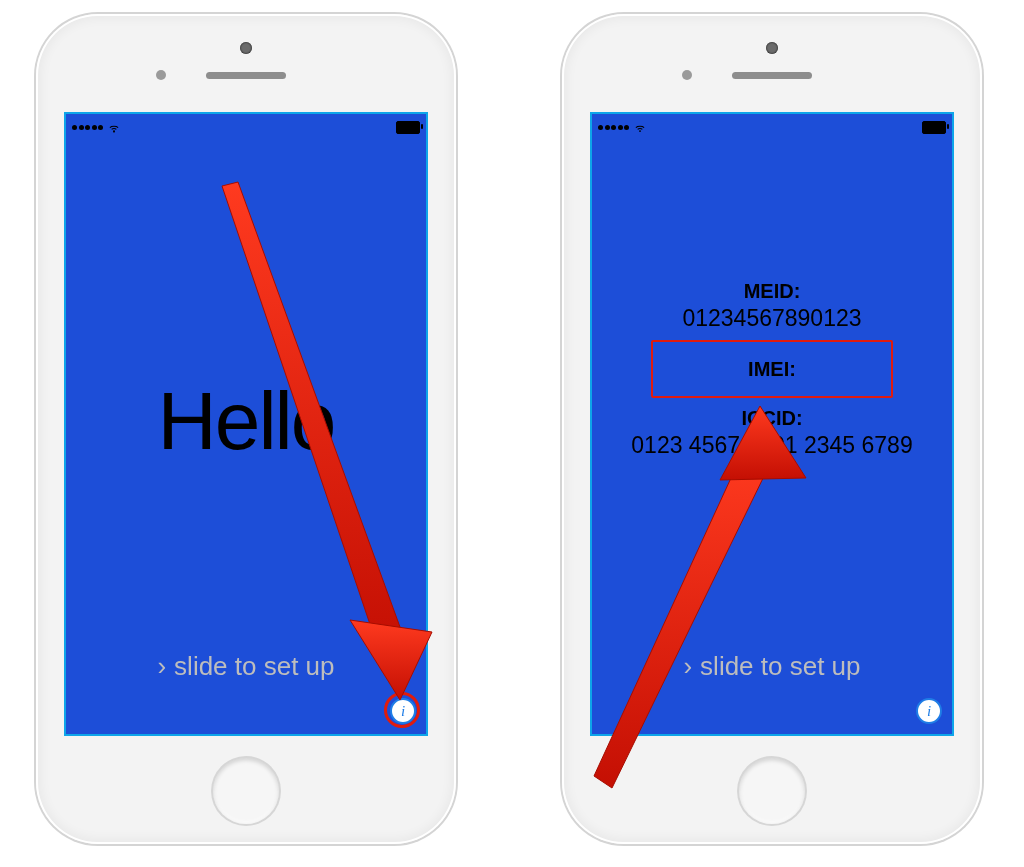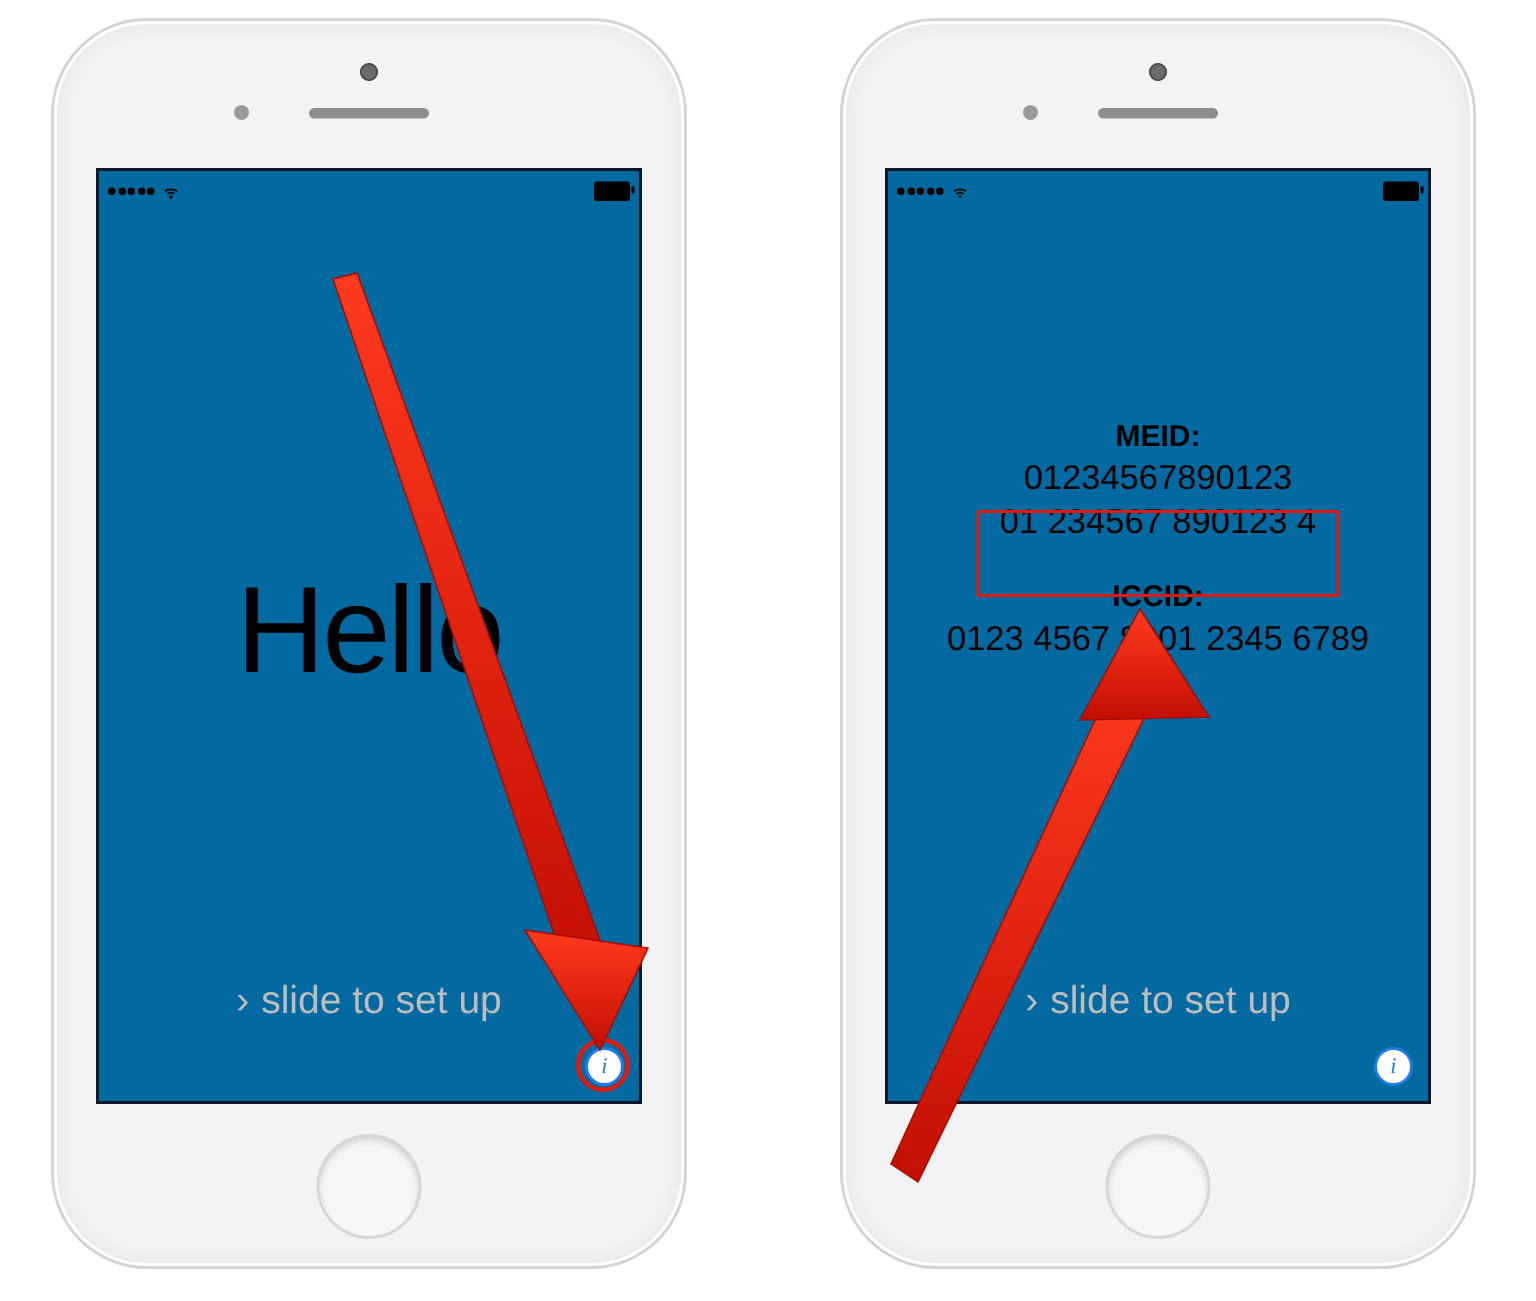--- a/index.html
+++ b/index.html
@@ -72,22 +72,22 @@
       0 0 0 2px #d6d6d6,
       inset 0 2px 4px rgba(0,0,0,0.15),
       inset 0 -2px 4px rgba(255,255,255,0.7);
   }
   .phone .screen {
     position: absolute;
     top: 98px;
     left: 28px;
     right: 28px;
     bottom: 108px;
-    background: #0369a1;
-    border: 2px solid #0f172a;
+    background: #1d4ed8;
+    border: 2px solid #0ea5e9;
   }
   
   .status {
     position: absolute;
     top: 4px;
     left: 6px;
     right: 6px;
     height: 18px;
     display: flex;
     align-items: center;
@@ -277,21 +277,21 @@
             </svg>
           </span>
         </div>
         <span class="battery"></span>
       </div>
 
       <div class="info-block">
         <div class="label">MEID:</div>
         <div class="value">01234567890123</div>
 
-        <div class="value">01 234567 890123 4</div>
+        <div class="label" style="margin-top:26px;">IMEI:</div>
 
         <div class="label" style="margin-top:26px;">ICCID:</div>
         <div class="value">0123 4567 8901 2345 6789</div>
       </div>
 
       <div class="imei-box"></div>
 
       <div class="slide">
         <span class="chev">›</span>
         <span>slide to set up</span>

